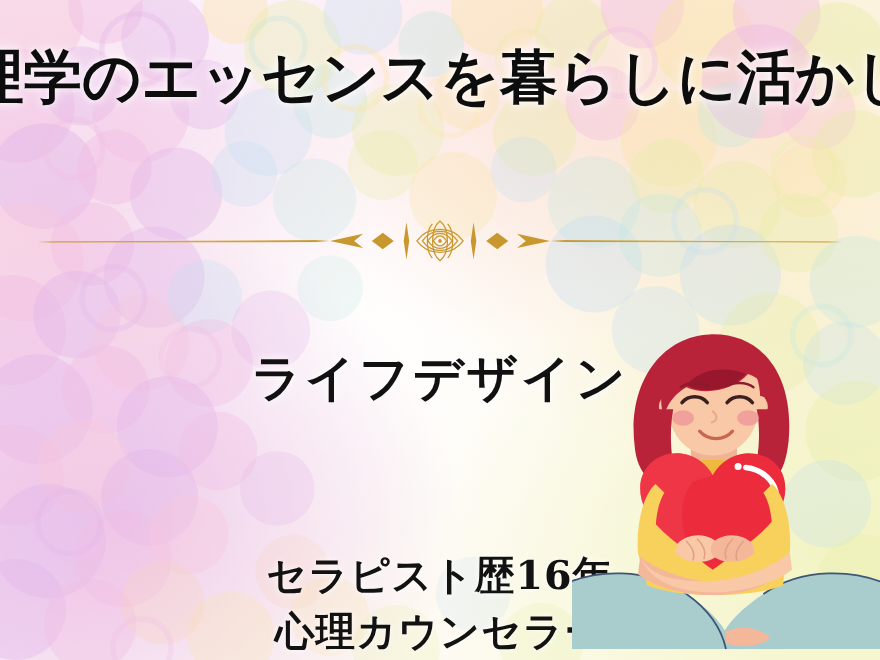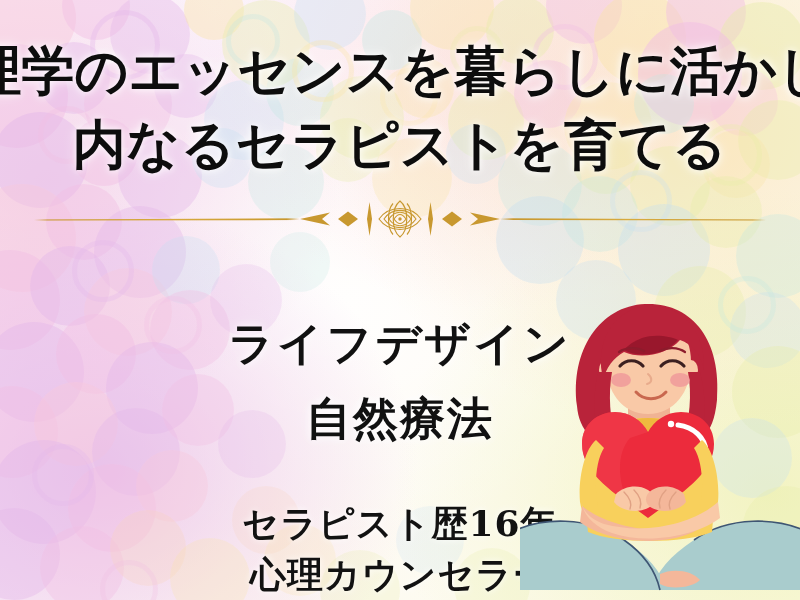--- a/index.html
+++ b/index.html
@@ -181,21 +181,20 @@
       <div class="ring" style="left: 144px; top: 296px; width: 48px; height: 48px; border: 5px solid rgb(242, 191, 228); opacity: 0.3;"></div>
       <div class="ring" style="left: 610px; top: 170px; width: 52px; height: 52px; border: 5px solid rgb(196, 223, 242); opacity: 0.28;"></div>
       <div class="ring" style="left: 32px; top: 444px; width: 52px; height: 52px; border: 5px solid rgb(229, 185, 234); opacity: 0.34;"></div>
       <div class="ring" style="left: 100px; top: 560px; width: 48px; height: 48px; border: 5px solid rgb(242, 191, 228); opacity: 0.28;"></div>
       <div class="ring" style="left: 718px; top: 276px; width: 48px; height: 48px; border: 5px solid rgb(191, 231, 226); opacity: 0.26;"></div>
       <div class="ring" style="left: 380px; top: 68px; width: 48px; height: 48px; border: 5px solid rgb(250, 229, 168); opacity: 0.28;"></div>
       <div class="ring" style="left: 450px; top: 26px; width: 44px; height: 44px; border: 5px solid rgb(231, 237, 166); opacity: 0.26;"></div>
     </div>
 
   <div class="headline" id="hl1" style="width: 969px; margin-left: 0px; left: -84.5px;">心理学のエッセンスを暮らしに活かし、</div>
-  <div class="headline" id="hl2">内なるセラピストを育てる</div>
 
   <div id="divider">
     <svg width="800" height="42" viewBox="0 0 800 42">
       <defs>
         <linearGradient id="gline" x1="0" y1="0" x2="1" y2="0">
           <stop offset="0" stop-color="#c8982f" stop-opacity="0"></stop>
           <stop offset="0.05" stop-color="#c8982f" stop-opacity="1"></stop>
           <stop offset="0.5" stop-color="#d8ab3e" stop-opacity="1"></stop>
           <stop offset="0.95" stop-color="#c8982f" stop-opacity="1"></stop>
           <stop offset="1" stop-color="#c8982f" stop-opacity="0"></stop>
@@ -224,21 +223,20 @@
         <path d="M394 21 C398 15, 402 15, 406 21 C402 27, 398 27, 394 21 Z"></path>
         <path d="M400 3 C391 10, 391 32, 400 39 C409 32, 409 10, 400 3 Z"></path>
         <path d="M393 5.5 C387 12, 387 30, 393 36.5"></path>
         <path d="M407 5.5 C413 12, 413 30, 407 36.5"></path>
       </g>
       <circle cx="400" cy="21" r="1.7" fill="#c8982f"></circle>
     </svg>
   </div>
 
   <div class="midline" id="ml2" style="left: 75px;">ライフデザイン</div>
-  <div class="midline" id="ml3" style="left: 85px;">自然療法</div>
 
   <div class="footline" id="fl1" style="left: 100px;">セラピスト歴16年</div>
   <div class="footline" id="fl2" style="left: 100px;">心理カウンセラー</div>
 
   <div id="illus">
     <svg width="280" height="312" viewBox="0 0 280 312">
       <defs>
         <clipPath id="clipBox">
             <rect x="0" y="0" width="280" height="312"></rect>
           </clipPath>

